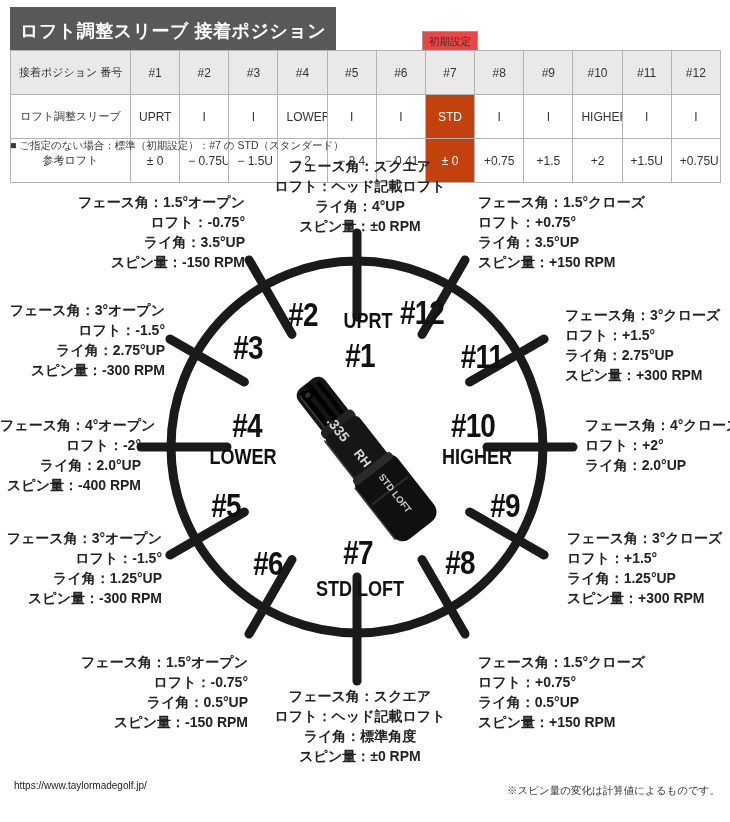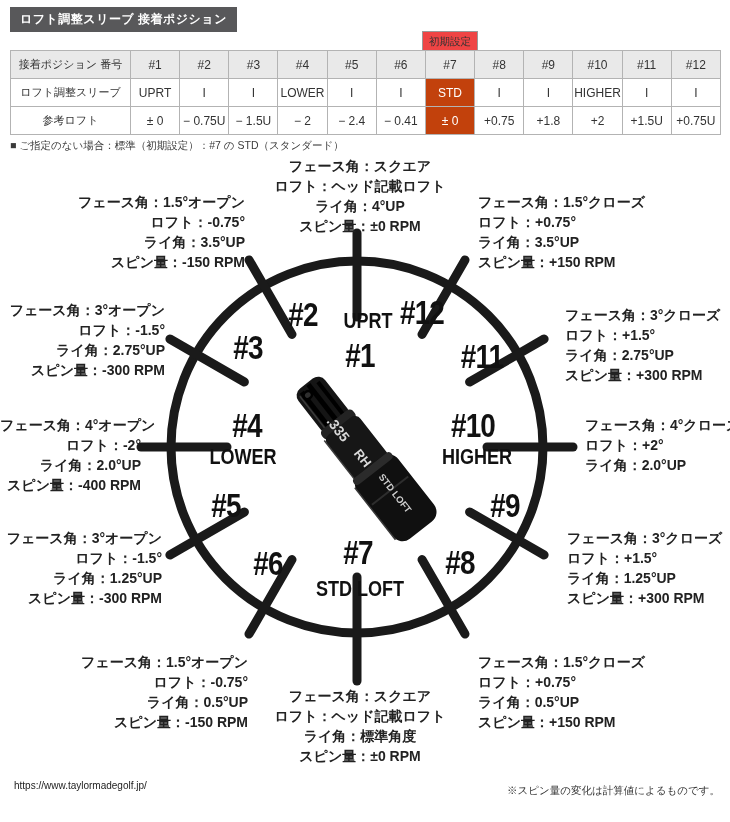--- a/index.html
+++ b/index.html
@@ -3,34 +3,34 @@
 <meta charset="utf-8">
 <style>
   html,body{margin:0;padding:0;background:#fff;}
   .canvas{
     position:relative;width:730px;height:822px;background:#ffffff;overflow:hidden;
     font-family:"Liberation Sans",sans-serif;color:#222;
   }
   
   .title-badge{
     position:absolute;left:10px;top:7px;background:#58585a;color:#fff;
-    font-size:12px;font-weight:bold;padding:4px 10px;letter-spacing:.5px;
+    font-size:18px;font-weight:bold;padding:12px 10px;letter-spacing:.5px;
   }
   
   .init-box{
     position:absolute;left:422px;top:31px;width:54px;height:19px;
     background:#ef4444;border:1px solid #9a9a9a;font-size:10.5px;
     display:flex;align-items:center;justify-content:center;color:#333;
   }
   
   .tbl-wrap{position:absolute;left:10px;top:50px;width:710px;}
   table.pos{border-collapse:collapse;width:710px;table-layout:fixed;}
   table.pos th,table.pos td{
     border:1px solid #b3b3b3;text-align:center;vertical-align:middle;
-    font-weight:normal;color:#333;height:27px;padding:0;overflow:hidden;white-space:nowrap;
+    font-weight:normal;color:#333;height:27px;padding:8px;overflow:hidden;white-space:nowrap;
   }
   table.pos .head{background:#e9e9e9;font-size:12px;}
   table.pos .rowlab{font-size:11px;background:#fff;}
   table.pos .rowlab.head{background:#e9e9e9;}
   table.pos .val{font-size:12px;background:#fff;}
   table.pos .dark{background:#c2410c;color:#fff;}
   .tbl-note{position:absolute;left:10px;top:139px;font-size:10.5px;color:#3a3a3a;}
   
   svg.dial{position:absolute;left:0;top:0;pointer-events:none;}
   
@@ -99,21 +99,21 @@
           <tr>
             <th class="rowlab">参考ロフト</th>
             <td class="val">± 0</td>
             <td class="val">− 0.75U</td>
             <td class="val">− 1.5U</td>
             <td class="val">− 2</td>
             <td class="val">− 2.4</td>
             <td class="val">− 0.41</td>
             <td class="val dark">± 0</td>
             <td class="val">+0.75</td>
-            <td class="val">+1.8</td>
+            <td class="val">+1.5</td>
             <td class="val">+2</td>
             <td class="val">+1.5U</td>
             <td class="val">+0.75U</td>
           </tr>
         </tbody>
     </table>
   </div>
   <div class="tbl-note">■ ご指定のない場合：標準（初期設定）：#7 の STD（スタンダード）</div>
 
   <svg class="dial" width="730" height="822" viewBox="0 0 730 822">

